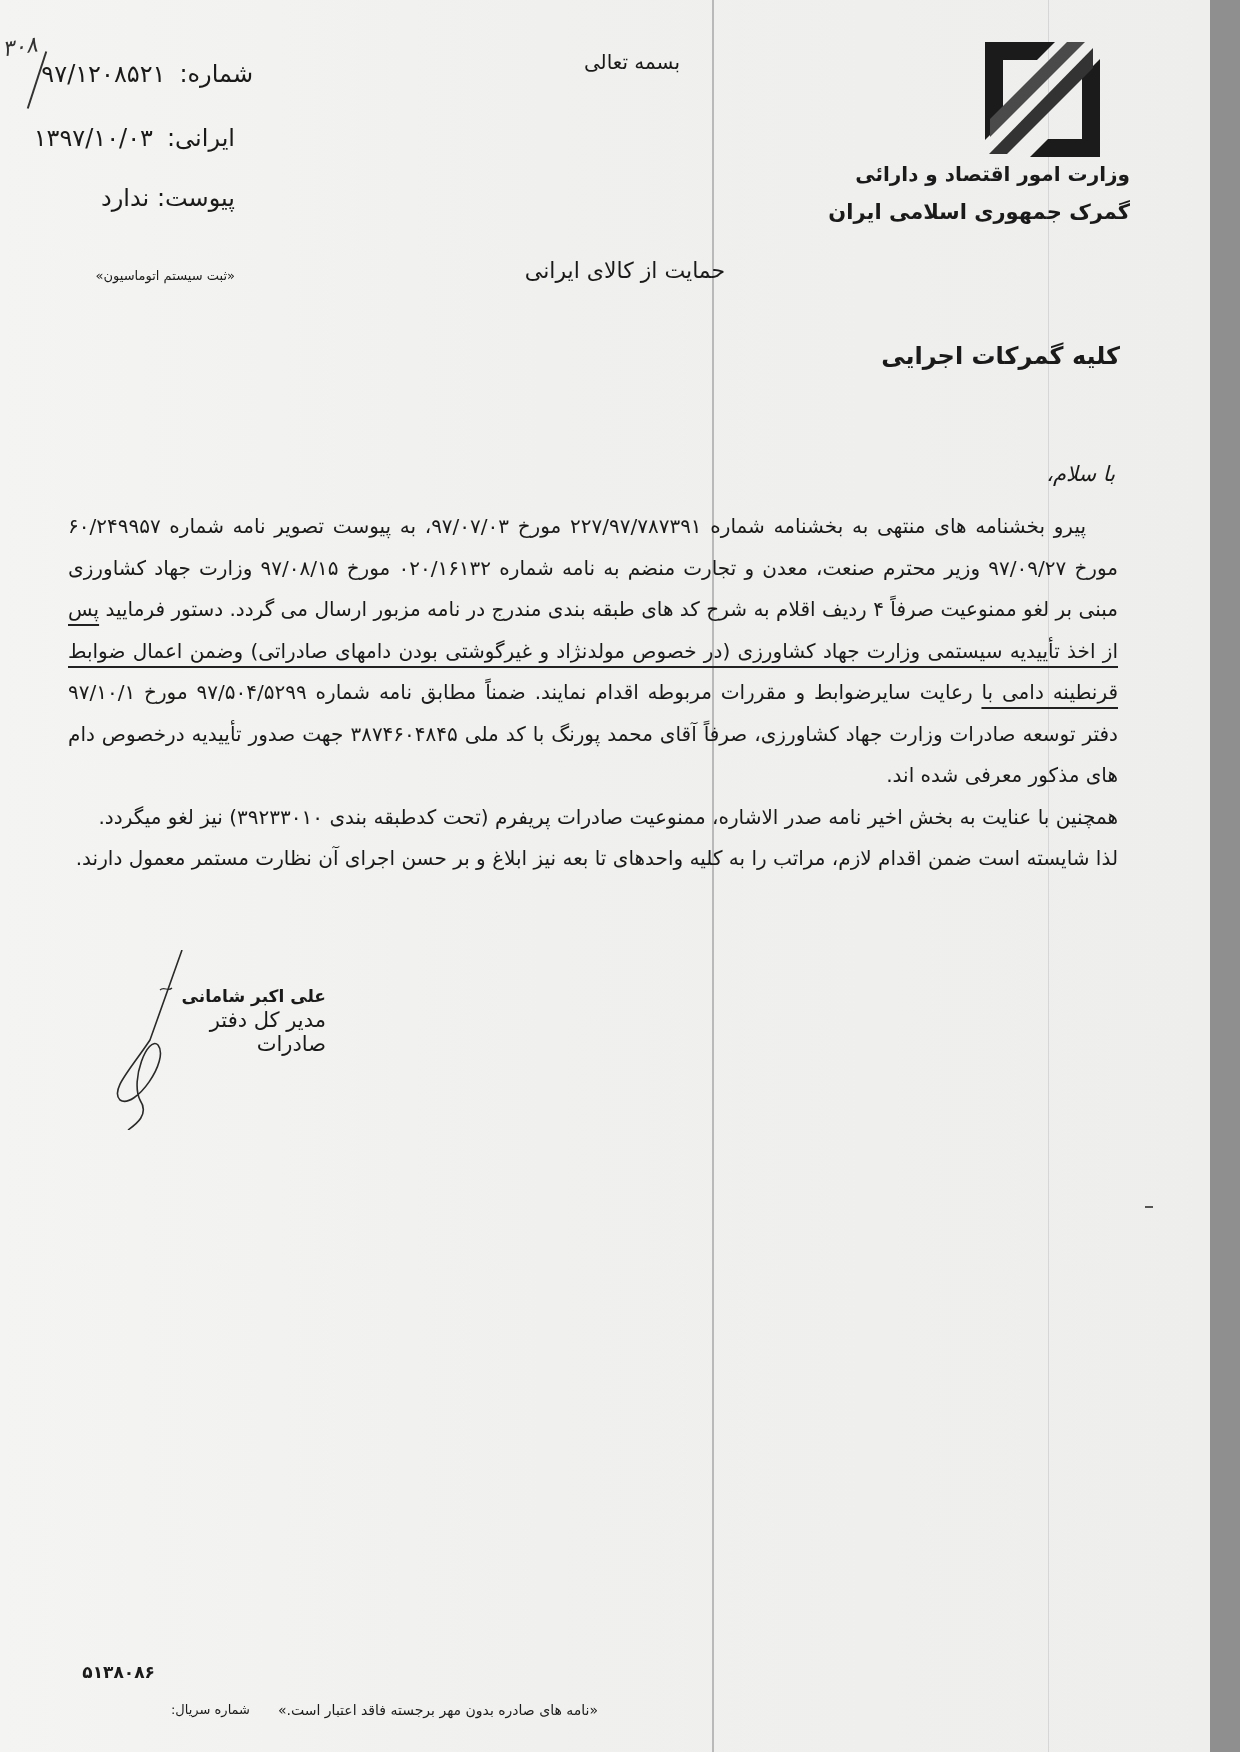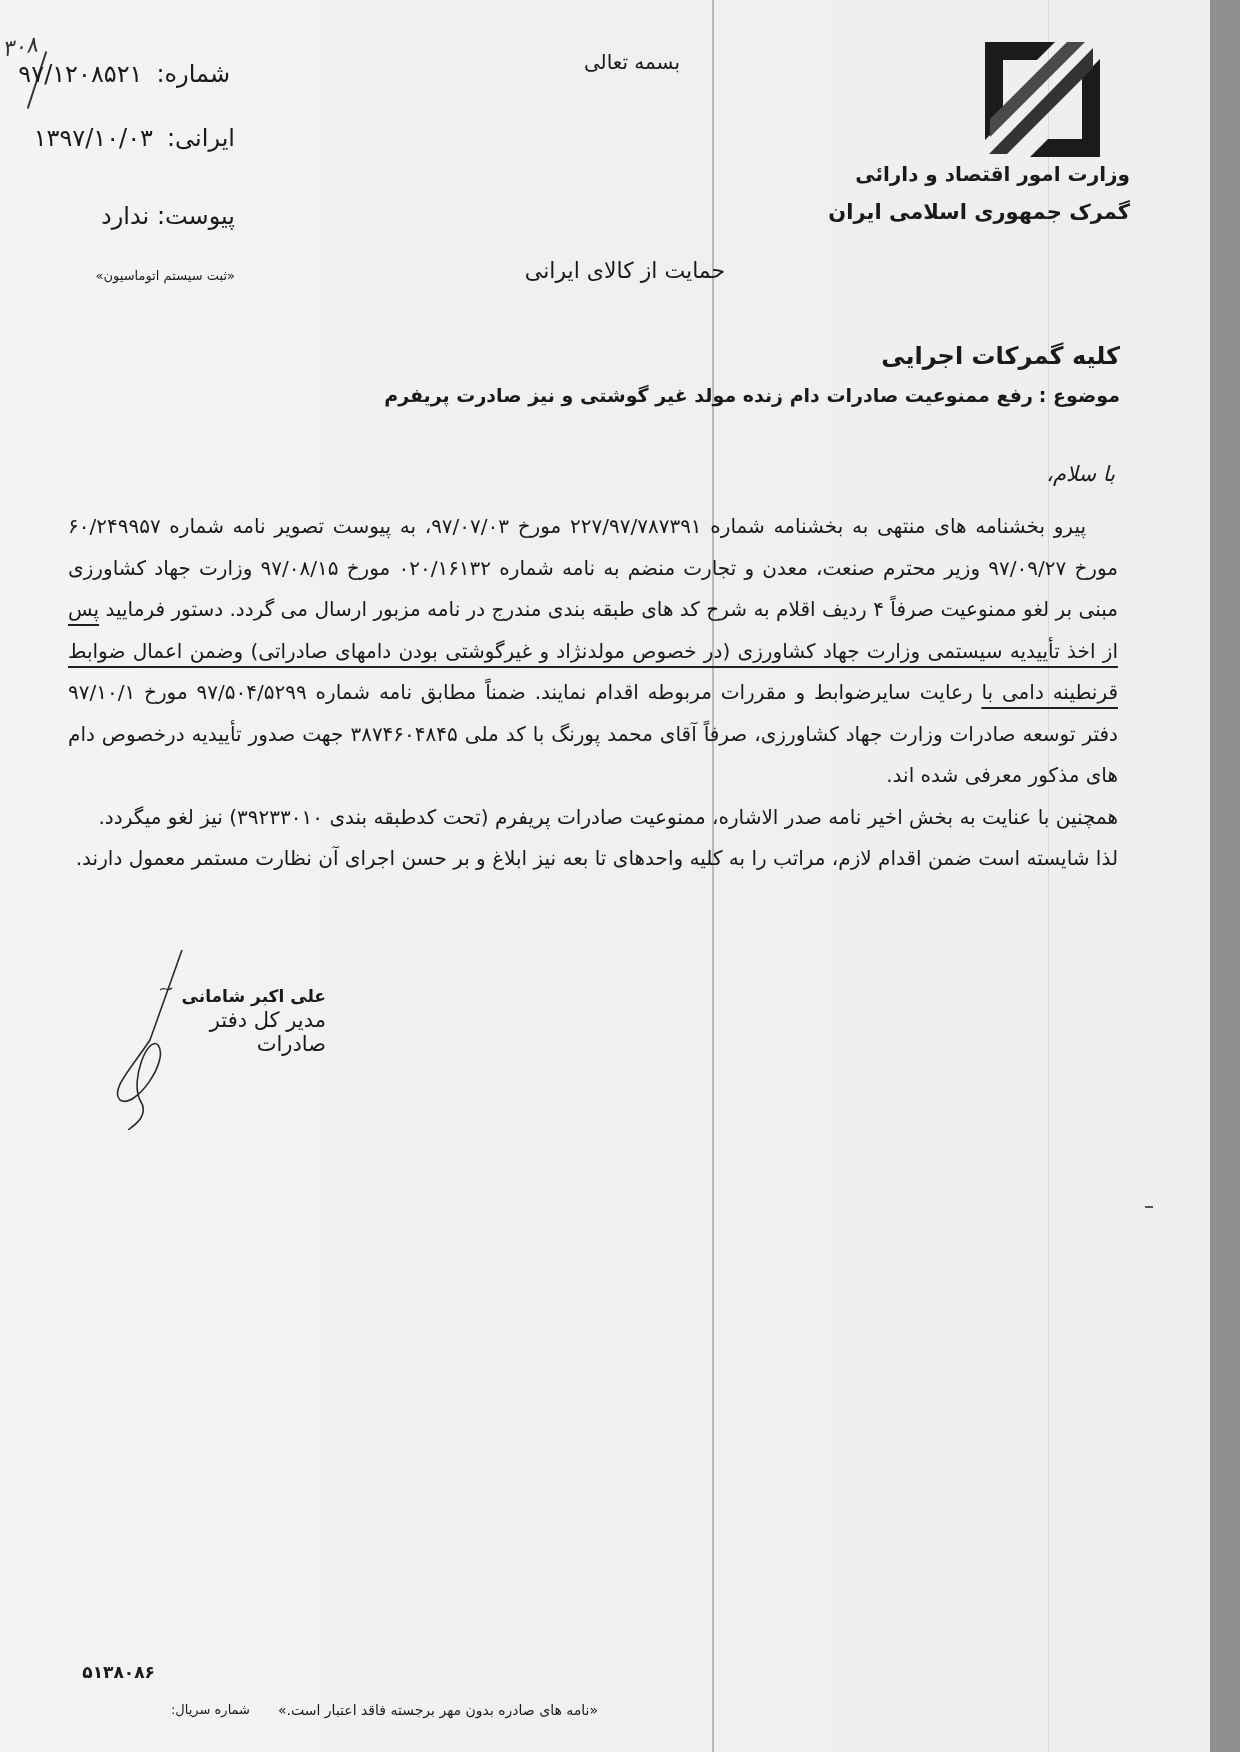--- a/index.html
+++ b/index.html
@@ -30,23 +30,23 @@
     .org-line1 { right: 80px; top: 162px; font-weight: bold; font-size: 20px; }
     .org-line2 { right: 80px; top: 200px; font-weight: bold; font-size: 21px; }
 
     
     .bismillah { left: 560px; top: 50px; width: 120px; font-weight: normal; font-size: 20px; }
     .slogan { left: 520px; top: 258px; width: 210px; font-size: 22px; text-align: center; }
 
     
     .meta-row { font-size: 24px; }
     .meta-row .lbl { margin-left: 14px; }
-    .meta-number { right: 980px; top: 60px; text-align: right; }
+    .meta-number { right: 957px; top: 60px; text-align: right; }
     .meta-date { right: 975px; top: 124px; }
-    .meta-attach { right: 975px; top: 202px; }
+    .meta-attach { right: 975px; top: 184px; }
     .auto-note { right: 975px; top: 268px; font-size: 13px; margin-left: 28px; }
     .handwritten-num {
       left: 2px; top: 34px; font-size: 22px; color: #333; font-style: italic;
       transform: rotate(-8deg);
     }
     .handwritten-slash { left: 36px; top: 50px; width: 2px; height: 60px; background: #333; transform: rotate(18deg); }
 
     
     .addressee { right: 90px; top: 342px; font-weight: bold; font-size: 24px; }
     .subject { right: 90px; top: 384px; font-weight: bold; font-size: 19px; }
@@ -102,23 +102,20 @@
   </div>
   <div class="abs rtl meta-row meta-date">
     <span class="lbl">ایرانی:</span><span>۱۳۹۷/۱۰/۰۳</span>
   </div>
   <div class="abs rtl meta-row meta-attach">
     <span>پیوست:</span> <span>ندارد</span>
   </div>
   <div class="abs rtl auto-note">«ثبت سیستم اتوماسیون»</div>
 
   <div class="abs rtl addressee">کلیه گمرکات اجرایی</div>
-  <div class="abs rtl subject">
-    <span class="lbl">موضوع :</span><span>رفع ممنوعیت صادرات دام زنده مولد غیر گوشتی و نیز صادرت پریفرم</span>
-  </div>
 
   <div class="abs rtl greeting">با سلام،</div>
 
   <div class="abs rtl body">
     <p class="indent"><span>پیرو بخشنامه های منتهی به بخشنامه شماره ۲۲۷/۹۷/۷۸۷۳۹۱ مورخ ۹۷/۰۷/۰۳، به پیوست تصویر نامه شماره ۶۰/۲۴۹۹۵۷ مورخ ۹۷/۰۹/۲۷ وزیر محترم صنعت، معدن و تجارت منضم به نامه شماره ۰۲۰/۱۶۱۳۲ مورخ ۹۷/۰۸/۱۵ وزارت جهاد کشاورزی مبنی بر لغو ممنوعیت صرفاً ۴ ردیف اقلام به شرح کد های طبقه بندی مندرج در نامه مزبور ارسال می گردد. دستور فرمایید </span><span class="ul">پس از اخذ تأییدیه سیستمی وزارت جهاد کشاورزی (در خصوص مولدنژاد و غیرگوشتی بودن دامهای صادراتی) وضمن اعمال ضوابط قرنطینه دامی با</span><span> رعایت سایرضوابط و مقررات مربوطه اقدام نمایند. ضمناً مطابق نامه شماره ۹۷/۵۰۴/۵۲۹۹ مورخ ۹۷/۱۰/۱ دفتر توسعه صادرات وزارت جهاد کشاورزی، صرفاً آقای محمد پورنگ با کد ملی ۳۸۷۴۶۰۴۸۴۵ جهت صدور تأییدیه درخصوص دام های مذکور معرفی شده اند.</span></p>
     <p>همچنین با عنایت به بخش اخیر نامه صدر الاشاره، ممنوعیت صادرات پریفرم (تحت کدطبقه بندی ۳۹۲۳۳۰۱۰) نیز لغو میگردد.</p>
     <p>لذا شایسته است ضمن اقدام لازم، مراتب را به کلیه واحدهای تا بعه نیز ابلاغ و بر حسن اجرای آن  نظارت مستمر معمول دارند.</p>
   </div>
 
   <svg class="abs signature-scribble" viewBox="0 0 120 180">

